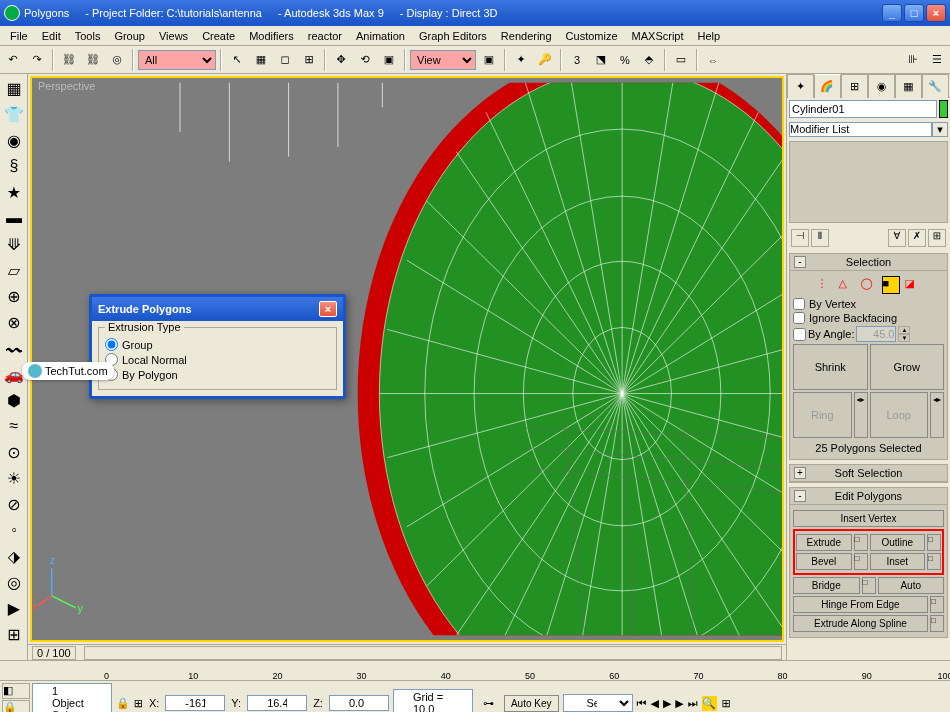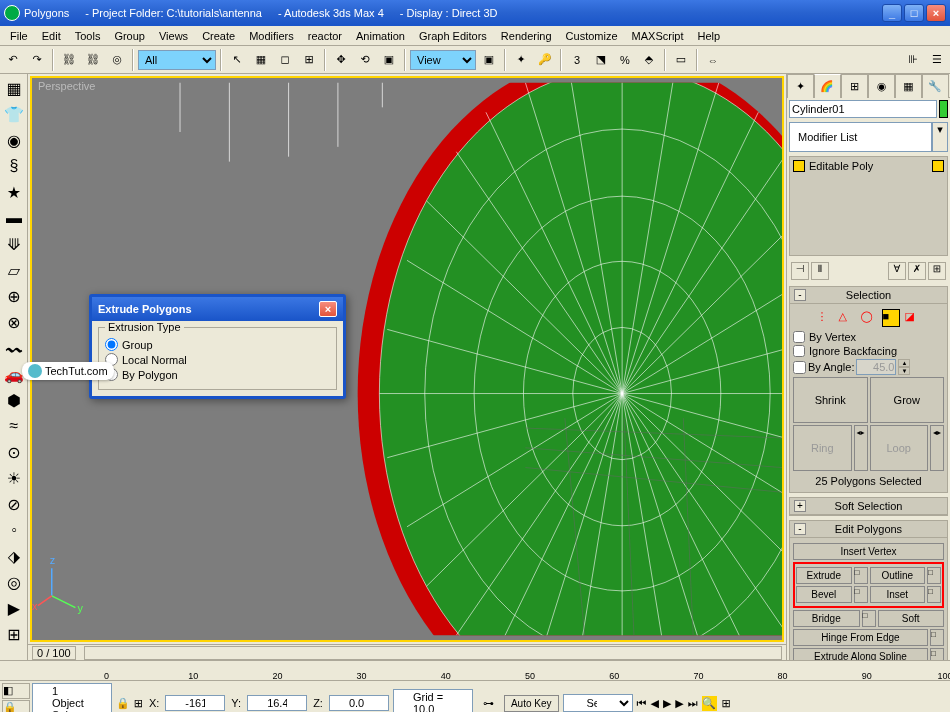--- a/index.html
+++ b/index.html
@@ -7,40 +7,40 @@
 .titlebar{height:26px;background:linear-gradient(to bottom,#3b77e3 0%,#2862cf 50%,#1954c8 100%);color:#fff;display:flex;align-items:center;padding:0 4px;font-size:12px}
 .titlebar .icon{width:16px;height:16px;background:#0a4;border-radius:50%;margin-right:4px;display:inline-block;border:1px solid #fff}
 .titlebar .title-text{flex:1;display:flex;gap:16px}
 .titlebar .wbtns{display:flex;gap:2px}
 .titlebar .wbtn{width:20px;height:18px;background:linear-gradient(to bottom,#7eb1f6,#3b77e3);border:1px solid #1a4aaa;border-radius:3px;color:#fff;text-align:center;line-height:16px;font-weight:bold;font-size:11px}
 .titlebar .wbtn.close{background:linear-gradient(to bottom,#f68d7e,#e3543b)}
 .menubar{height:20px;background:#ece9d8;display:flex;padding:2px 4px;gap:2px;border-bottom:1px solid #aca899}
 .menubar .mitem{padding:2px 6px}
 .toolbar{height:28px;background:#ece9d8;display:flex;align-items:center;padding:2px;gap:2px;border-bottom:1px solid #aca899}
 .toolbar .tbtn{width:22px;height:22px;border:1px solid transparent;display:inline-flex;align-items:center;justify-content:center}
-.toolbar .tsel{height:20px;border:1px solid #7f9db9;background:#7dd3fc;padding:1px 2px}
+.toolbar .tsel{height:20px;border:1px solid #7f9db9;background:#fca5a5;padding:1px 2px}
 .toolbar .tsep{width:2px;height:22px;border-left:1px solid #aca899;border-right:1px solid #fff;margin:0 2px}
 .main{display:flex;height:586px}
 .lefttools{width:28px;background:#ece9d8;display:flex;flex-direction:column;padding:2px;gap:2px;border-right:1px solid #aca899}
 .lefttools .lt{width:24px;height:24px;border:1px solid transparent;display:flex;align-items:center;justify-content:center;font-size:16px}
 .viewport-wrap{flex:1;display:flex;flex-direction:column}
 .viewport{flex:1;background:#7d7d7d;border:2px solid #ffd400;position:relative;margin:2px}
 .viewport .label{position:absolute;top:2px;left:6px;color:#bbb;font-size:11px}
 .viewport svg{width:100%;height:100%}
 .vp-bottom{height:16px;display:flex;align-items:center;background:#ece9d8;padding:0 4px;border-top:1px solid #aca899}
 .vp-bottom .scroll{flex:1;height:14px;background:#ece9d8;border:1px solid #aca899;margin-left:8px}
 .cmdpanel{width:164px;background:#ece9d8;border-left:1px solid #aca899;display:flex;flex-direction:column;overflow:hidden}
 .cmdpanel .tabs{display:flex;border-bottom:1px solid #aca899;background:#ece9d8;height:24px}
 .cmdpanel .tab{width:27px;height:24px;border:1px solid #aca899;border-bottom:none;display:flex;align-items:center;justify-content:center;background:#ece9d8}
 .cmdpanel .tab.active{background:#ece9d8;border-top:1px solid #fff}
 .cmdpanel .nameline{display:flex;margin:2px}
 .cmdpanel .name-inp{flex:1;border:1px solid #7f9db9;background:#fff;padding:2px;font-size:11px}
 .cmdpanel .swatch{width:18px;height:18px;background:#3c3;border:1px solid #000;margin-left:2px}
 .cmdpanel .dd{display:flex;margin:2px}
-.cmdpanel .dd-inp{flex:1;border:1px solid #7f9db9;background:#fff;padding:8px}
+.cmdpanel .dd-inp{flex:1;border:1px solid #7f9db9;background:#fff;padding:0}
 .cmdpanel .dd-ar{width:16px;border:1px solid #7f9db9;background:#ece9d8;text-align:center}
 .cmdpanel .stack{margin:2px;border:1px solid #aca899}
 .cmdpanel .stack .row{background:#cdcabb;padding:3px;display:flex;align-items:center;gap:4px}
 .cmdpanel .stack .row .sq{width:12px;height:12px;background:#ffd400;border:1px solid #000}
 .cmdpanel .stack .blank{height:80px;background:#cdcabb}
 .cmdpanel .smalltools{display:flex;justify-content:space-between;margin:2px;padding:2px}
 .cmdpanel .smalltools .st{width:18px;height:18px;border:1px solid #aca899;background:#ece9d8;text-align:center;font-size:10px}
 .rollout{margin:2px;border:1px solid #aca899}
 .rollout .rh{background:#cdcabb;padding:2px;text-align:center;position:relative;border-bottom:1px solid #aca899}
 .rollout .rh .tog{position:absolute;left:4px;top:2px;width:12px;height:12px;border:1px solid #888;background:#ece9d8;text-align:center;line-height:10px;font-size:10px}
@@ -89,21 +89,21 @@
 .watermark .wicon{width:14px;height:14px;background:#5bc;border-radius:50%}
 </style>
 </head>
 <body>
 
 <div class="titlebar">
   <span class="icon"></span>
   <div class="title-text">
     <span>Polygons</span>
     <span>- Project Folder: C:\tutorials\antenna</span>
-    <span>- Autodesk 3ds Max 4</span>
+    <span>- Autodesk 3ds Max 9</span>
     <span>- Display : Direct 3D</span>
   </div>
   <div class="wbtns">
     <div class="wbtn">_</div>
     <div class="wbtn">□</div>
     <div class="wbtn close">×</div>
   </div>
 </div>
 
 <div class="menubar">
@@ -265,26 +265,20 @@
     </div>
     <div class="nameline">
       <input class="name-inp" value="Cylinder01" style="">
       <div class="swatch"></div>
     </div>
     <div class="dd">
       <div class="dd-inp">Modifier List</div>
       <div class="dd-ar">▾</div>
     </div>
     <div class="stack">
-      <div class="row">
-        <div class="sq"></div>
-        <span>Editable Poly</span>
-        <div style="flex:1"></div>
-        <div class="sq" style="background:#ffd400"></div>
-      </div>
       <div class="blank"></div>
     </div>
     <div class="smalltools">
       <div style="display:flex;gap:2px">
         <div class="st">⊣</div>
         <div class="st">Ⅱ</div>
       </div>
       <div style="display:flex;gap:2px">
         <div class="st">∀</div>
         <div class="st">✗</div>
@@ -362,21 +356,21 @@
           <div class="ep-row">
             <button>Bevel</button>
             <div class="mini">□</div>
             <button>Inset</button>
             <div class="mini">□</div>
           </div>
         </div>
         <div class="ep-row">
           <button>Bridge</button>
           <div class="mini">□</div>
-          <button>Soft</button>
+          <button>Auto</button>
         </div>
         <div class="ep-row">
           <button>Hinge From Edge</button>
           <div class="mini">□</div>
         </div>
         <div class="ep-row">
           <button>Extrude Along Spline</button>
           <div class="mini">□</div>
         </div>
       </div>

